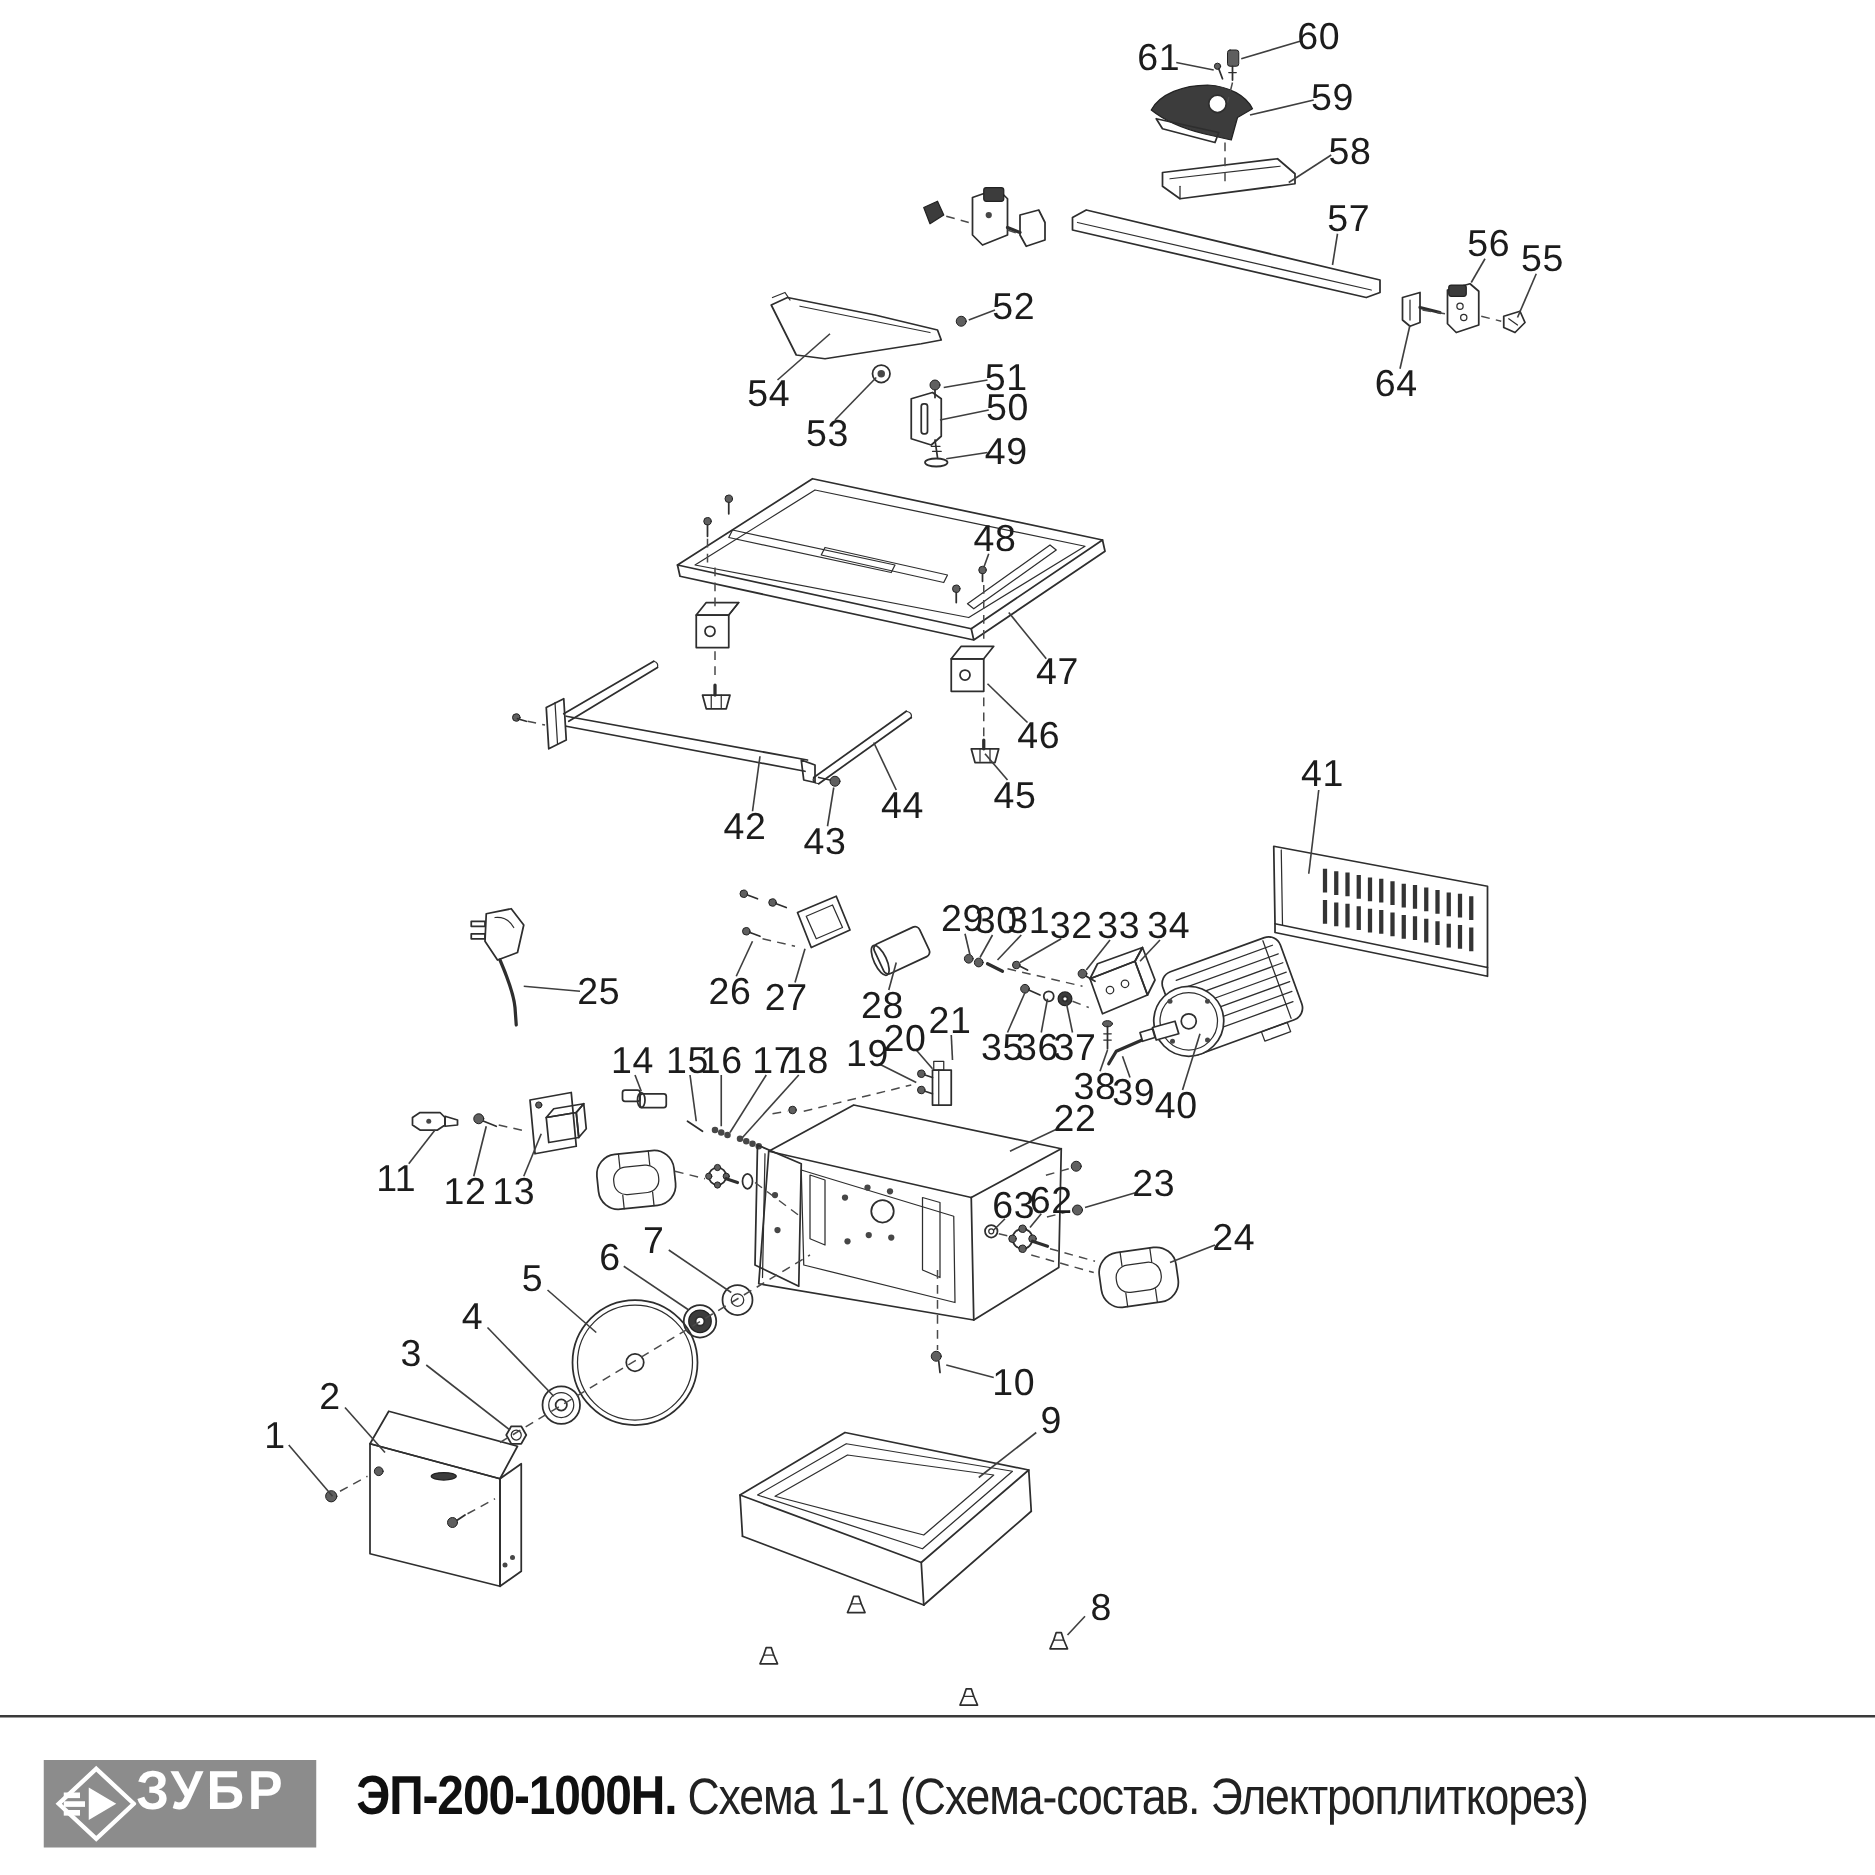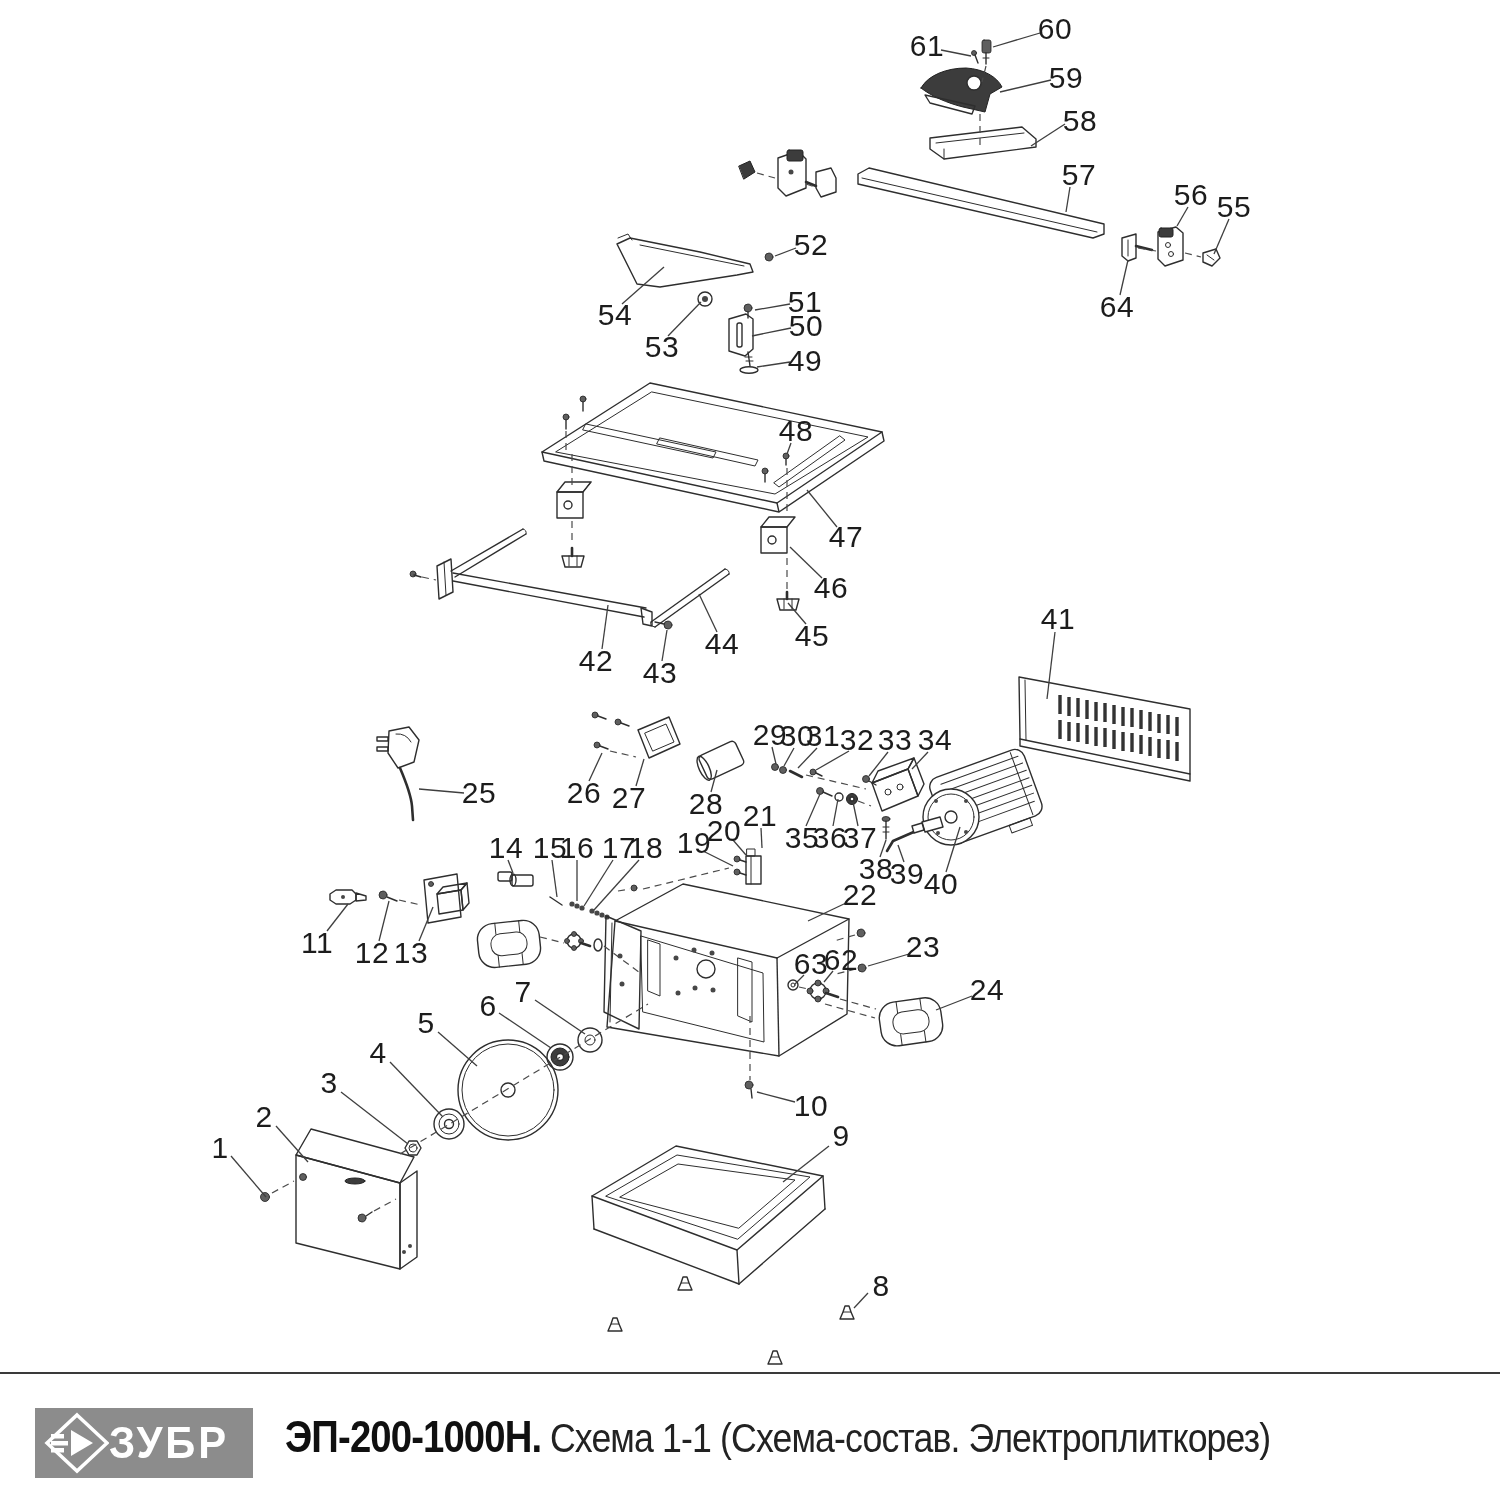--- a/index.html
+++ b/index.html
@@ -21,21 +21,21 @@
   .art .vents{stroke:#333;stroke-width:3.4;stroke-linecap:butt;}
   .dashes line{stroke:#4a4a4a;stroke-width:1.2;stroke-dasharray:7 5;}
   
   .plabel{font-family:"Liberation Sans",sans-serif;font-size:30px;font-weight:400;
           letter-spacing:.5px;fill:var(--label);stroke:none;text-anchor:middle;}
   .leader{stroke:var(--leader);stroke-width:1.3;}
   
   .footer{position:absolute;left:0;top:1372px;width:1500px;height:128px;
           border-top:2px solid #3a3a3a;background:#fff;}
   .logo{position:absolute;left:35px;top:34px;width:218px;height:70px;background:var(--logo-bg);
-        display:flex;align-items:center;}
+        display:flex;}
   .logo-text{color:var(--logo-fg);font-weight:800;font-size:44px;letter-spacing:3px;
              margin-left:74px;transform:scaleX(.95);transform-origin:left center;}
   .title{position:absolute;left:285px;top:38px;white-space:nowrap;
          transform:scaleX(.87);transform-origin:left center;}
   .title .model{font-size:44px;font-weight:700;color:#101010;letter-spacing:-1px;}
   .title .scheme{font-size:41px;font-weight:400;color:#222;letter-spacing:-1px;margin-left:10px;}
 </style>
 </head>
 <body>
 

